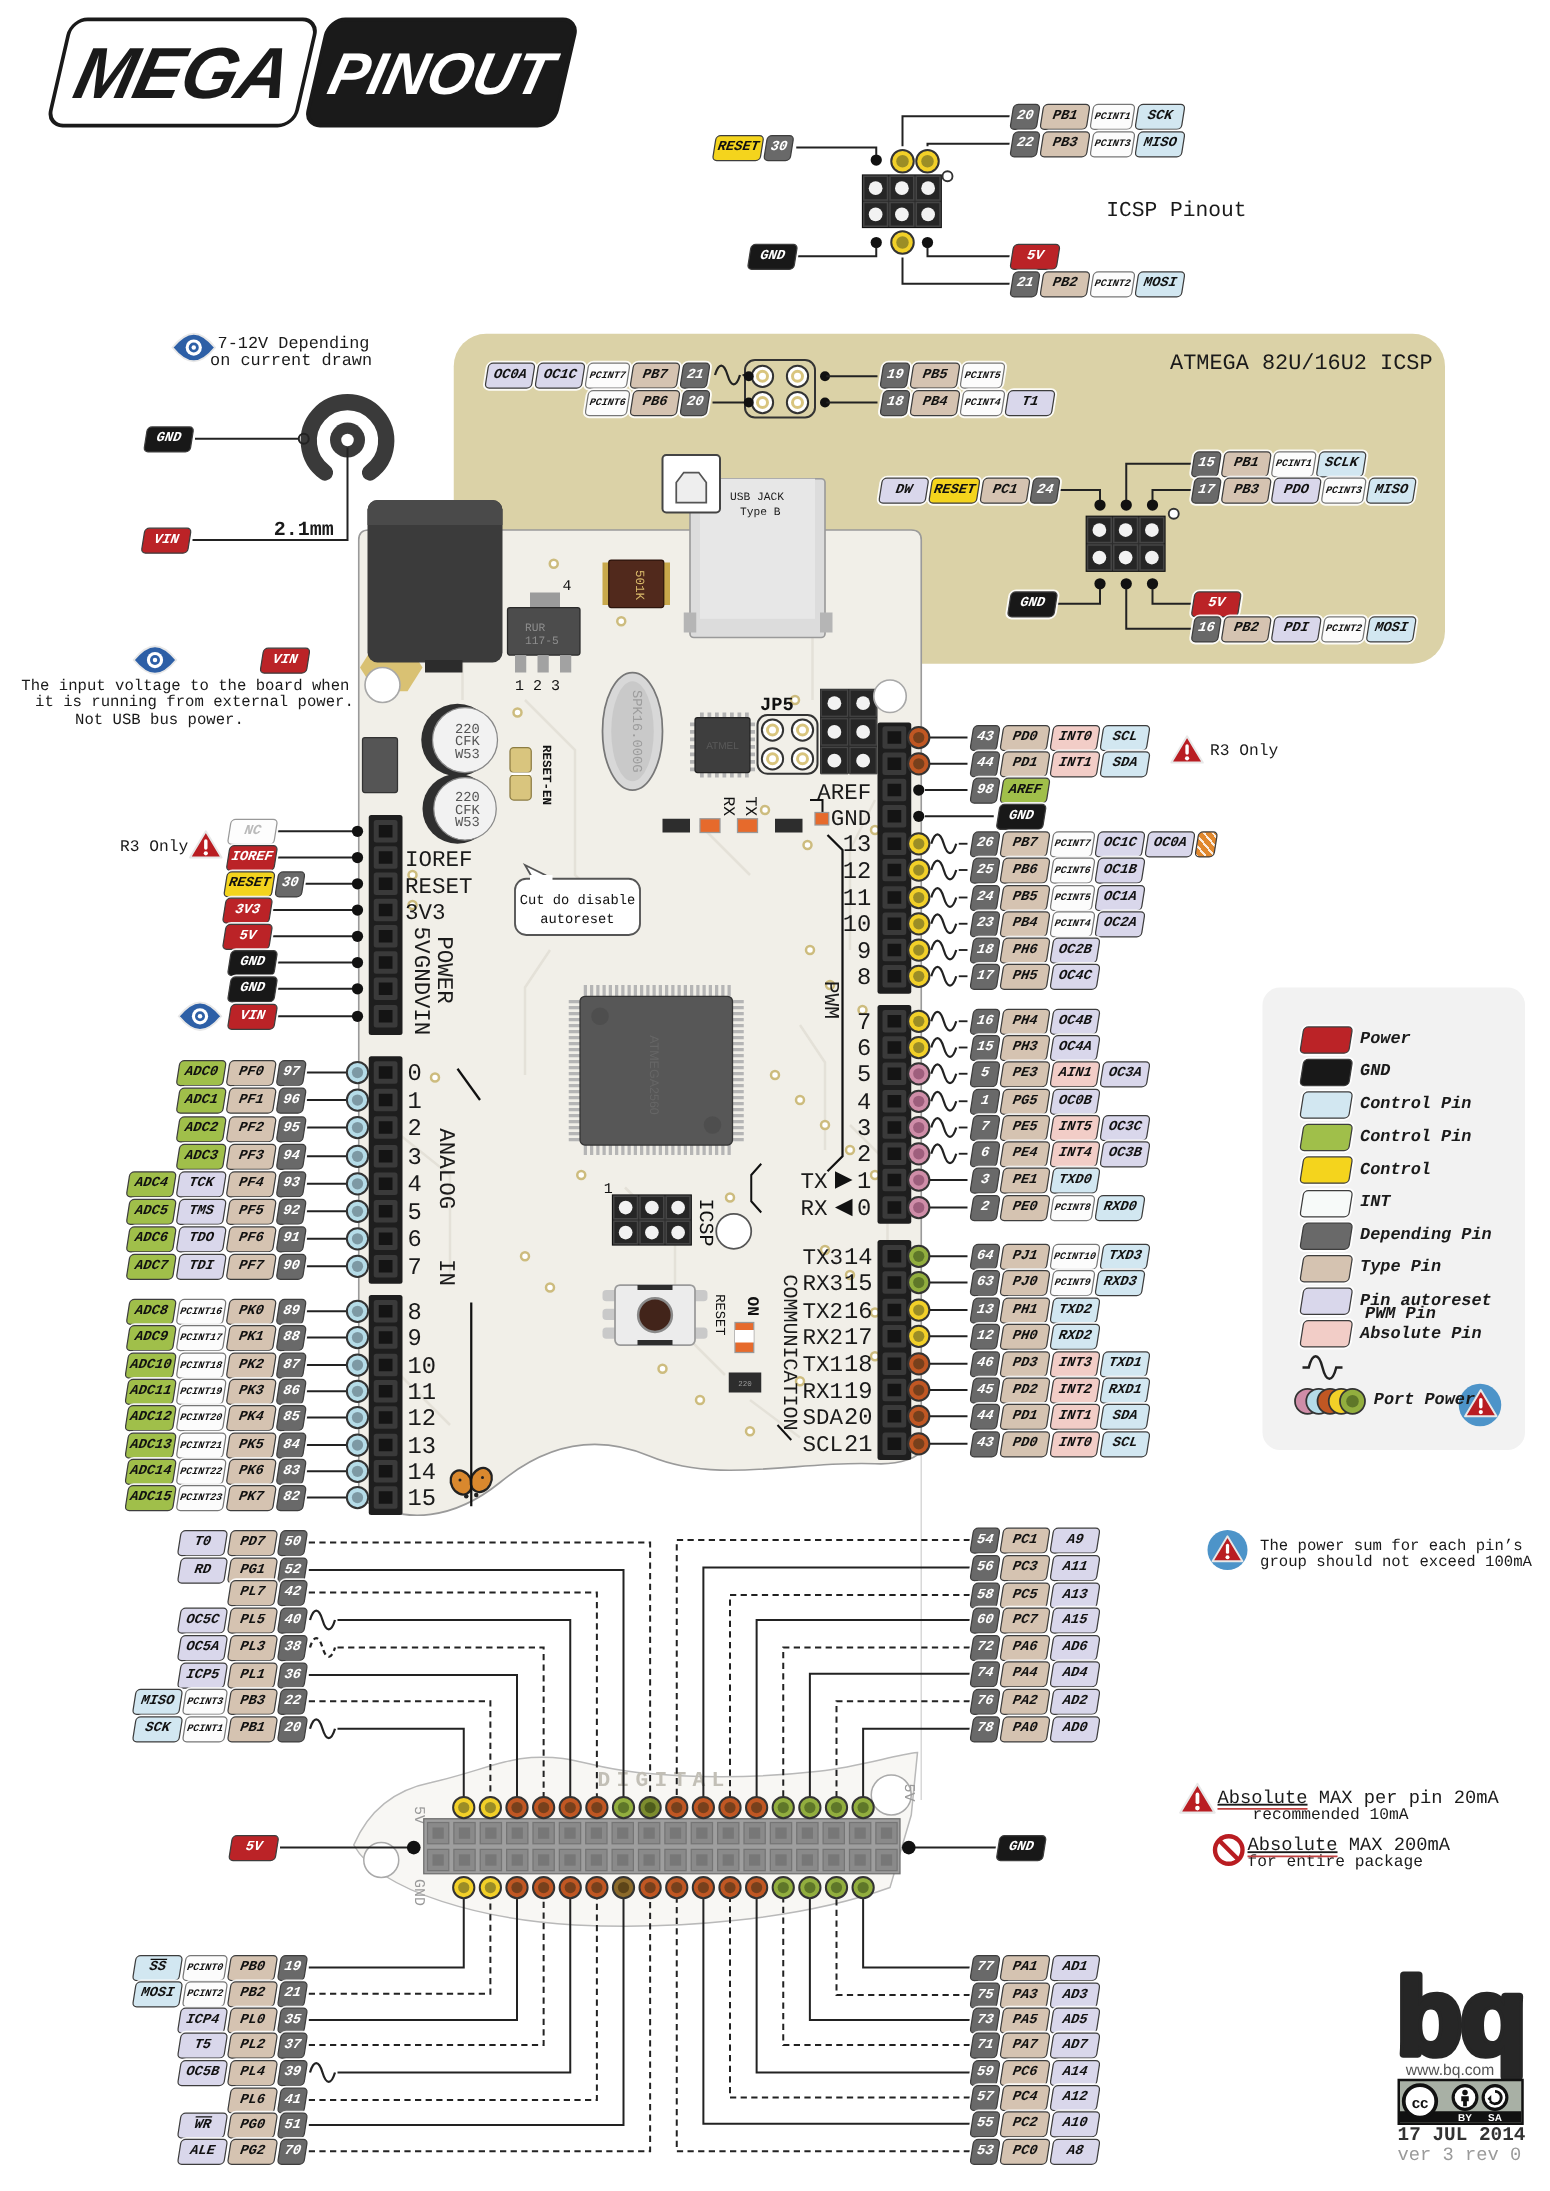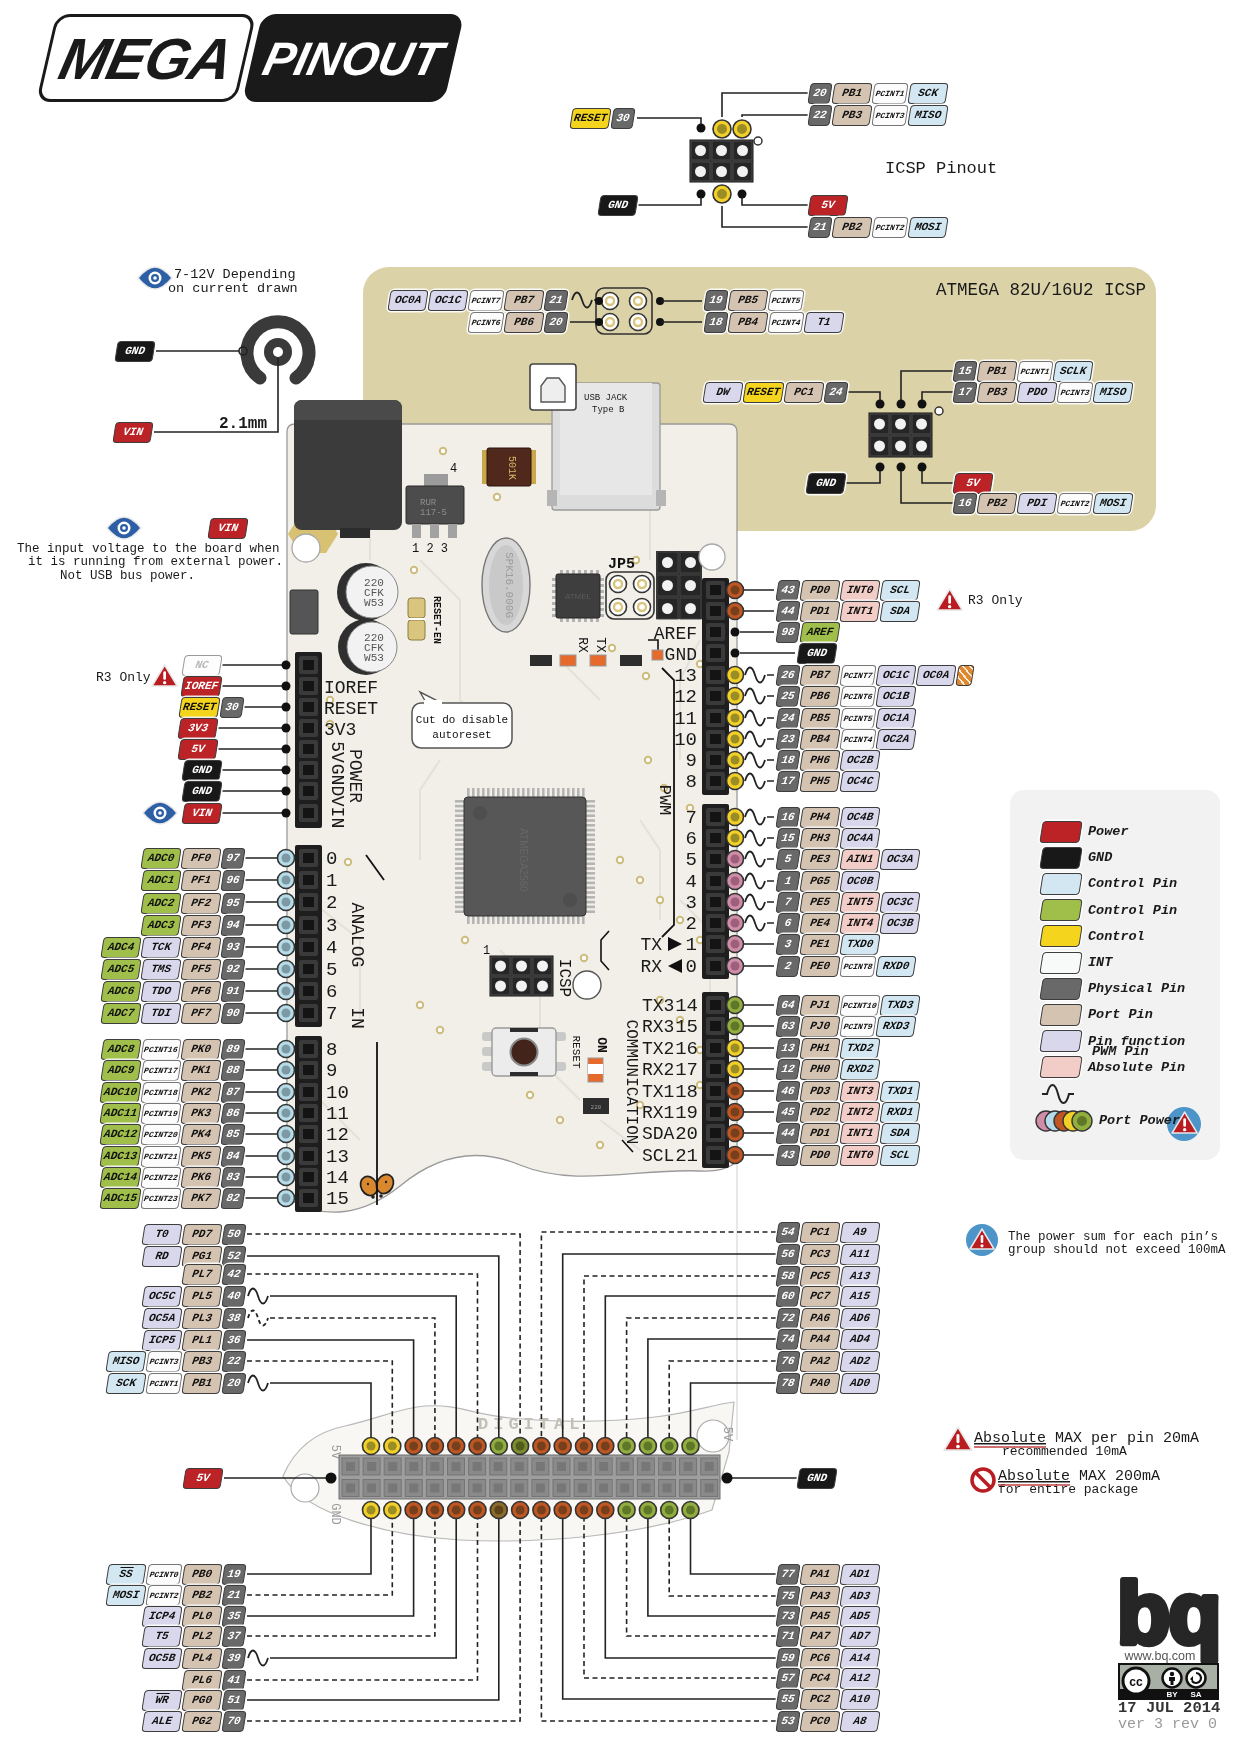--- a/index.html
+++ b/index.html
@@ -1548,31 +1548,31 @@
       <span class="lt">Control</span>
     </div>
 
 <div class="row" style="left:1040px;top:952.0px">
       <span class="c int leg"></span>
       <span class="lt">INT</span>
     </div>
 
 <div class="row" style="left:1040px;top:978.2px">
       <span class="c gry leg"></span>
-      <span class="lt">Physical Pin</span>
+      <span class="lt">Depending Pin</span>
     </div>
 
 <div class="row" style="left:1040px;top:1004.4px">
       <span class="c tan leg"></span>
-      <span class="lt">Port Pin</span>
+      <span class="lt">Type Pin</span>
     </div>
 
 <div class="row" style="left:1040px;top:1030.6px">
       <span class="c lav leg"></span>
-      <span class="lt">Pin function</span>
+      <span class="lt">Pin autoreset</span>
     </div>
 
 <div class="row" style="left:1040px;top:1056.8px">
       <span class="c pnk leg"></span>
       <span class="lt">Absolute Pin</span>
     </div>
 
 <div class="row" style="left:1086px;top:1041px">
       <span class="lt">PWM Pin</span>
     </div>

